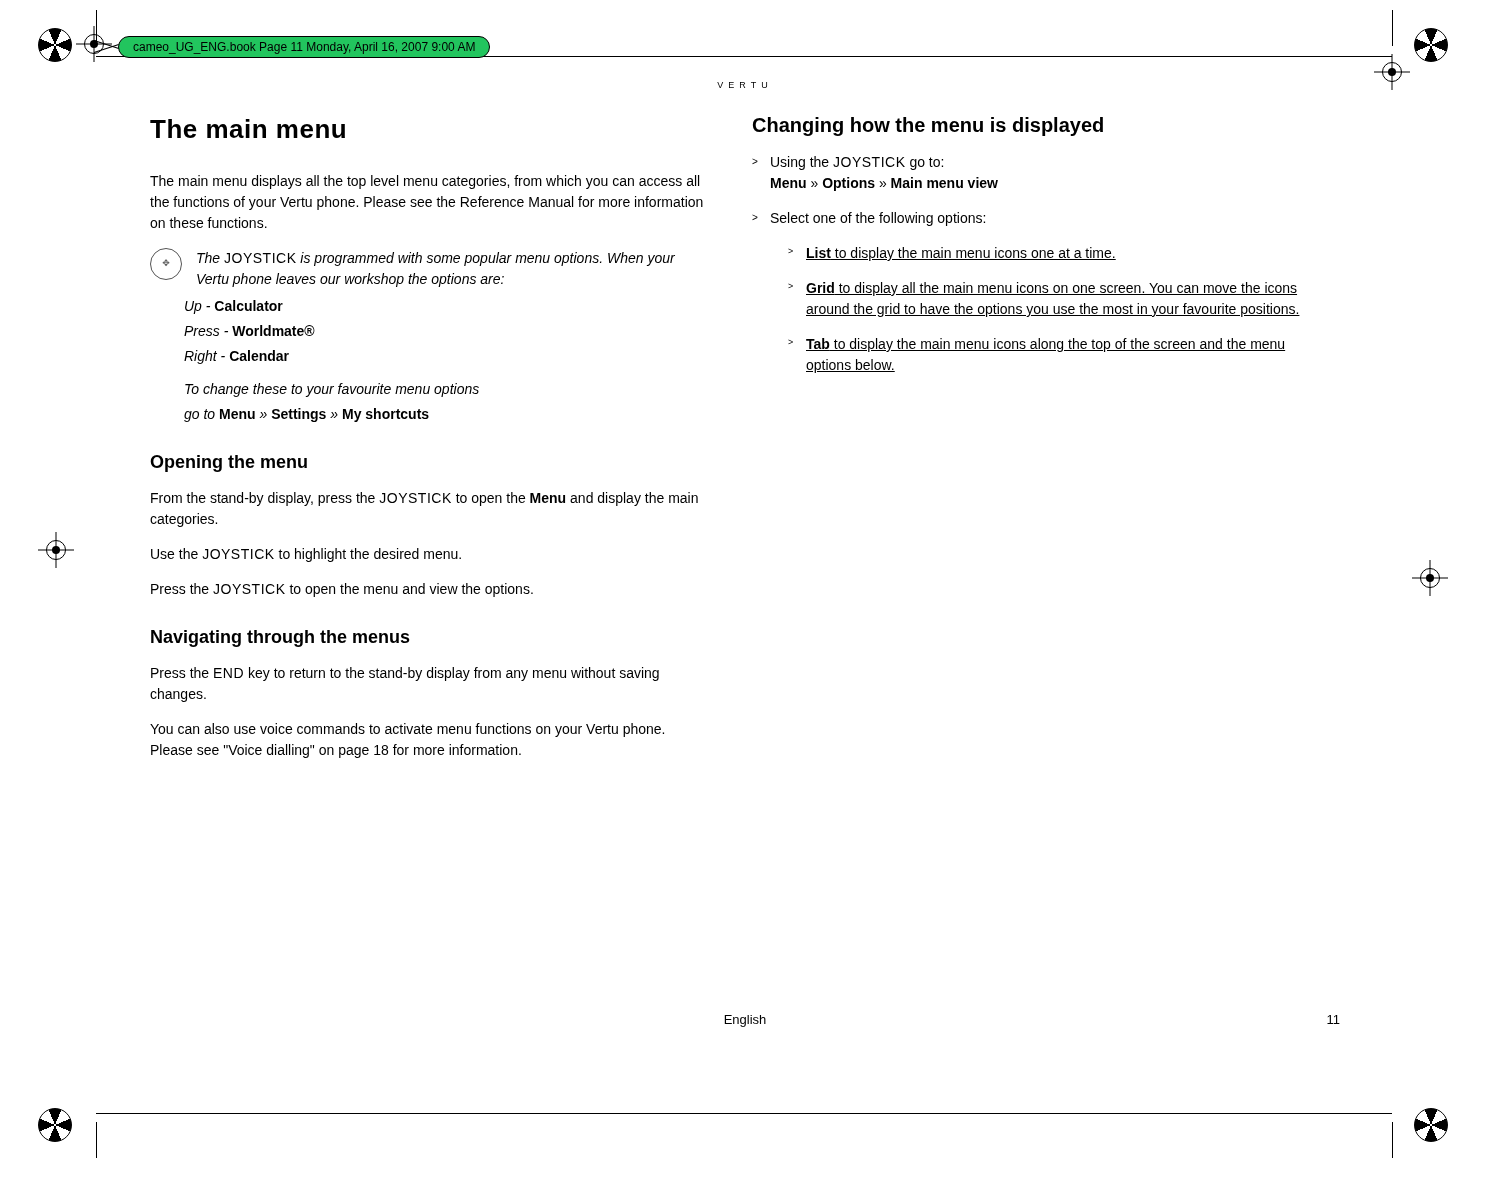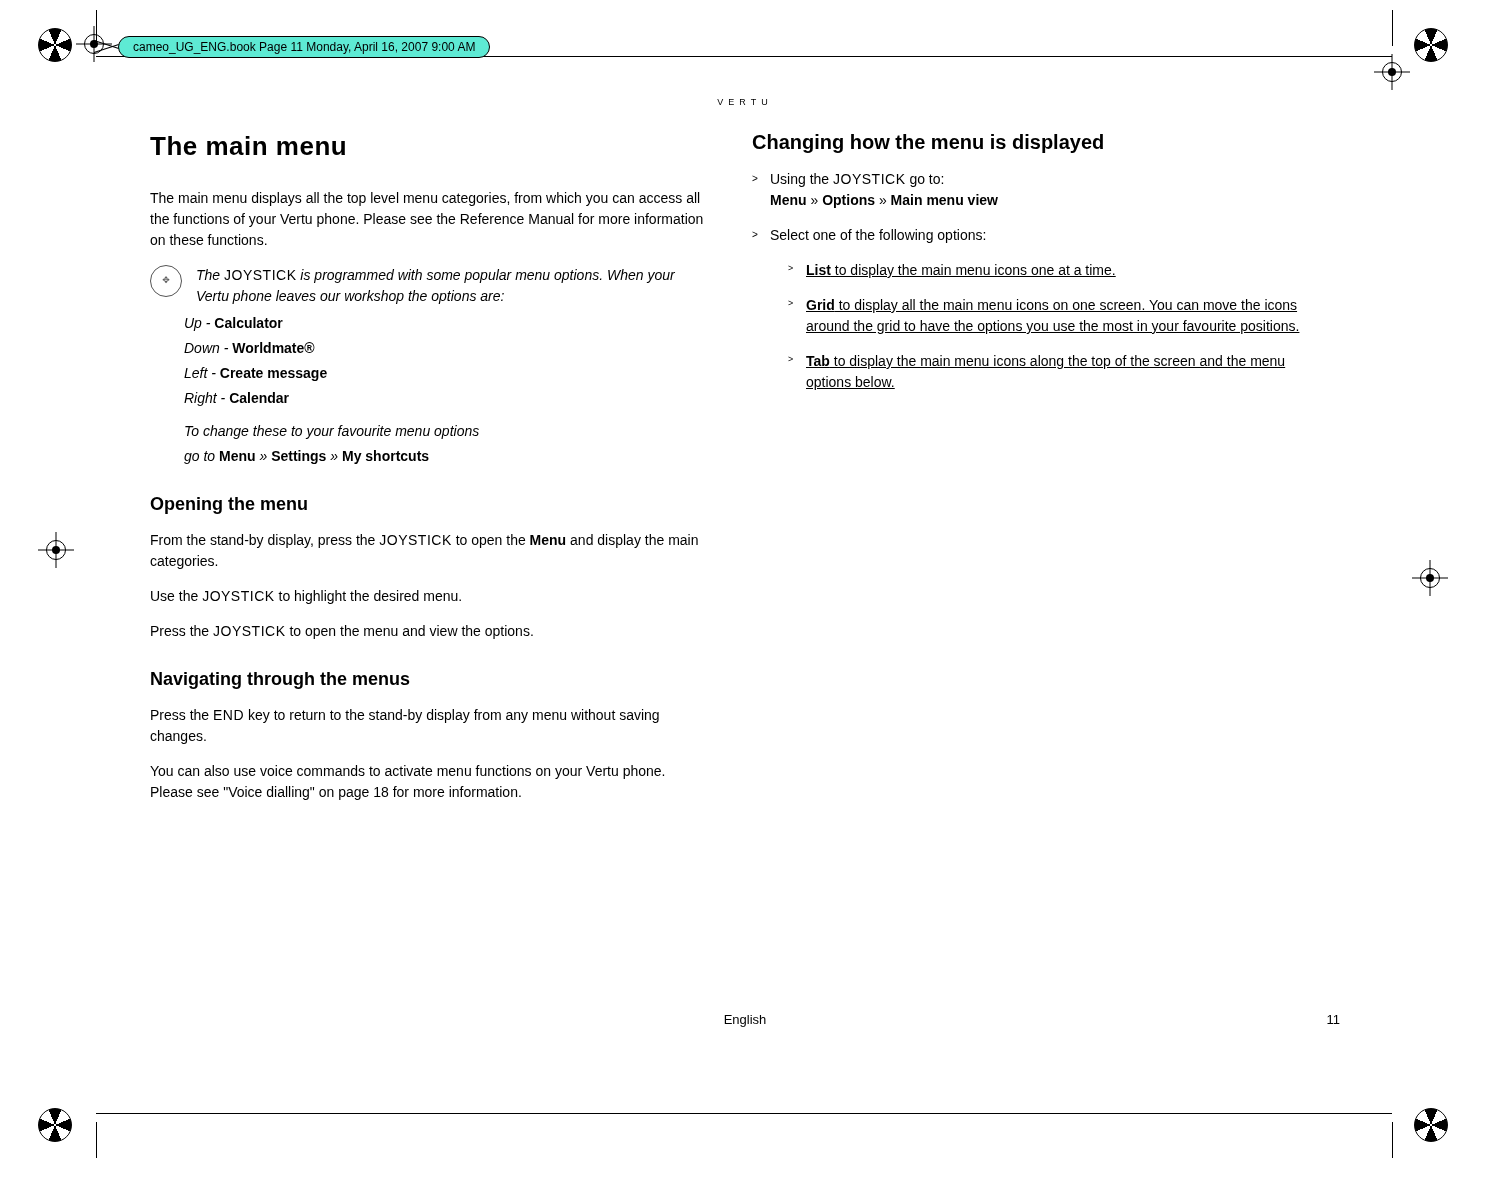--- a/index.html
+++ b/index.html
@@ -32,32 +32,32 @@
     border-radius: 50%; transform: translate(-50%,-50%);
   }
 
   .hline { position: absolute; height: 1px; background: #000; }
   .vline { position: absolute; width: 1px; background: #000; }
 
   
   .filetag {
     position: absolute; left: 118px; top: 36px;
     border: 1px solid #000; border-radius: 14px;
-    padding: 3px 14px; font-size: 12px; background: #5eead4;
+    padding: 3px 14px; font-size: 12px; background: #22c55e;
   }
   .filetag-tail {
     position: absolute; left: 94px; top: 40px;
     width: 26px; height: 14px;
   }
   .filetag-tail .l1 { position:absolute; left:0; top:0; width:26px; height:1px; background:#000; transform:rotate(18deg); transform-origin:left; }
   .filetag-tail .l2 { position:absolute; left:0; top:12px; width:26px; height:1px; background:#000; transform:rotate(-18deg); transform-origin:left; }
 
   
   .page {
-    position: absolute; left: 150px; top: 80px; width: 1190px; height: 990px; margin-top: 17px;
+    position: absolute; left: 150px; top: 80px; width: 1190px; height: 990px;
   }
   .brand {
     text-align: center; font-size: 9px; letter-spacing: 5px; color:#000; margin-bottom: 20px;
   }
   .cols { display: flex; gap: 42px; }
   .col  { width: 560px; font-size: 14px; line-height: 1.5; color:#000; }
 
   h1 { font-size: 26px; font-weight: 700; margin-bottom: 22px; letter-spacing: 0.5px; }
   h2 { font-size: 18px; font-weight: 700; margin: 24px 0 12px; }
   p  { margin-bottom: 14px; }
@@ -142,22 +142,21 @@
       <p>The main menu displays all the top level menu categories, from which you can access all the functions of your Vertu phone. Please see the Reference Manual for more information on these functions.</p>
 
       <div class="note">
         <div class="note-icon">✥</div>
         <div class="note-body">
           <span>The </span><span class="sc">JOYSTICK</span><span> is programmed with some popular menu options. When your Vertu phone leaves our workshop the options are:</span>
         </div>
       </div>
 
       <div class="opt"><span>Up - </span><b>Calculator</b></div>
-      <div class="opt"><span>Down - </span><b>Worldmate®</b></div>
-      <div class="opt"><span>Left - </span><b>Create message</b></div>
+      <div class="opt"><span>Press - </span><b>Worldmate®</b></div>
       <div class="opt"><span>Right - </span><b>Calendar</b></div>
 
       <div class="opt" style="margin-top:12px;">To change these to your favourite menu options</div>
       <div class="opt">
         <span>go to </span><b>Menu</b><span> » </span><b>Settings</b><span> » </span><b>My shortcuts</b>
       </div>
 
       <h2>Opening the menu</h2>
       <p>
         <span>From the stand-by display, press the </span><span class="sc">JOYSTICK</span><span> to open the </span><b>Menu</b><span> and display the main categories.</span>

